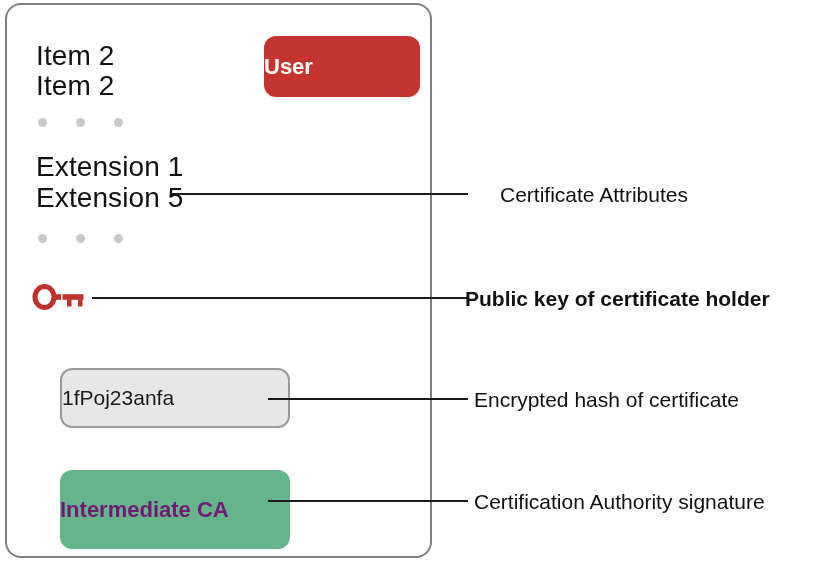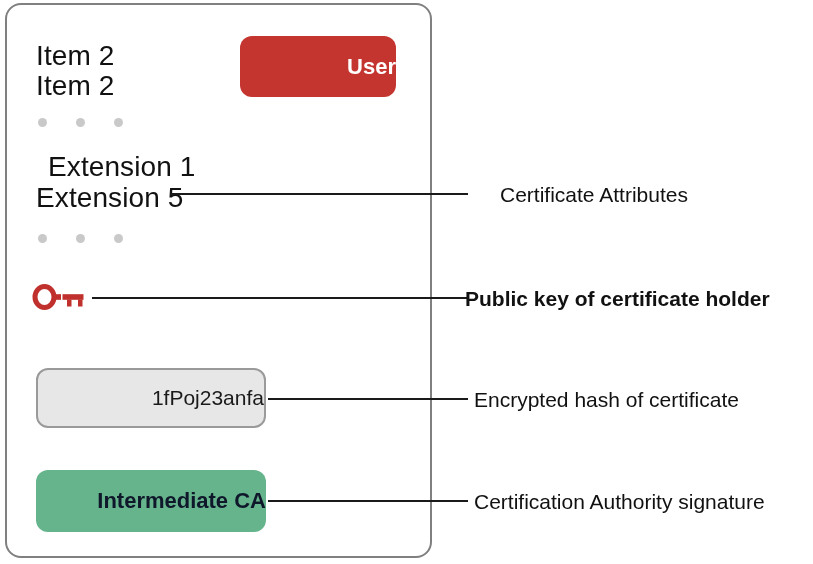--- a/index.html
+++ b/index.html
@@ -56,22 +56,23 @@
     margin-right: 29px;
   }
   .dot:last-child { margin-right: 0; }
 
   
   .box {
     position: absolute;
     box-sizing: border-box;
     display: flex;
     align-items: center;
-    justify-content: flex-end;
+    justify-content: flex-start;
     border-radius: 12px;
+    margin-left: 24px;
   }
   .box-user {
     left: 240px;
     top: 36px;
     width: 156px;
     height: 61px;
     background: #c43530;
     color: #ffffff;
     font-size: 22px;
     font-weight: bold;
@@ -83,23 +84,23 @@
     height: 60px;
     background: #e7e7e7;
     border: 2px solid #9a9a9a;
     color: #1a1a1a;
     font-size: 21px;
   }
   .box-ca {
     left: 36px;
     top: 470px;
     width: 230px;
-    height: 62px;
+    height: 79px;
     background: #66b48c;
-    color: #0f172a;
+    color: #701a75;
     font-size: 22px;
     font-weight: bold;
   }
 
   
   .key-icon {
     position: absolute;
     left: 32px;
     top: 283px;
     width: 58px;
@@ -133,21 +134,21 @@
 <div class="box box-user">
   <span>User</span>
 </div>
 
 <div class="dot-row" style="left:38px; top:118px;">
   <span class="dot"></span>
   <span class="dot"></span>
   <span class="dot"></span>
 </div>
 
-<div class="abs-text field-label" style="left:48px; top:153px;">Extension 1</div>
+<div class="abs-text field-label" style="left:36px; top:153px;">Extension 1</div>
 <div class="abs-text field-label" style="left:36px; top:184px;">Extension 5</div>
 
 <div class="dot-row" style="left:38px; top:234px;">
   <span class="dot"></span>
   <span class="dot"></span>
   <span class="dot"></span>
 </div>
 
 <span class="key-icon">
   <svg width="58" height="28" viewBox="0 0 58 28" xmlns="http://www.w3.org/2000/svg">

